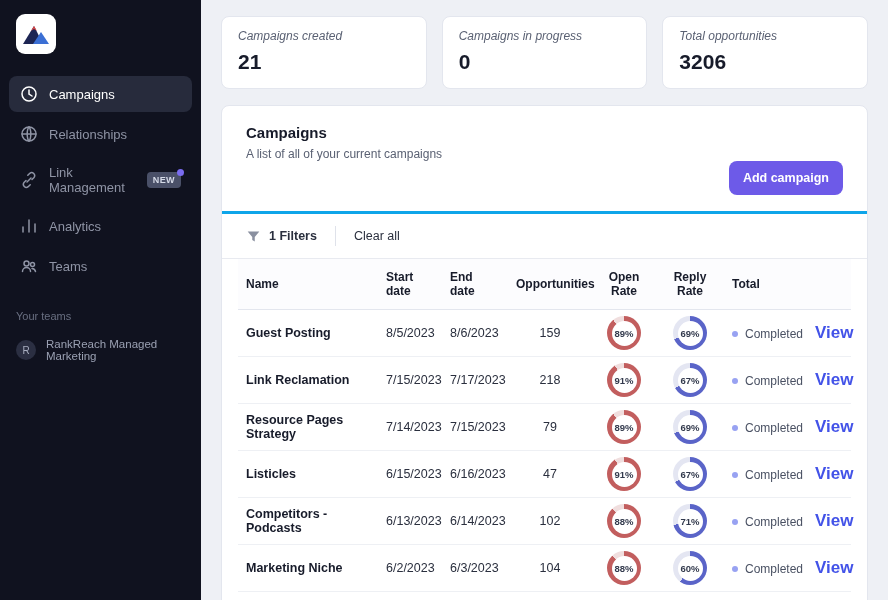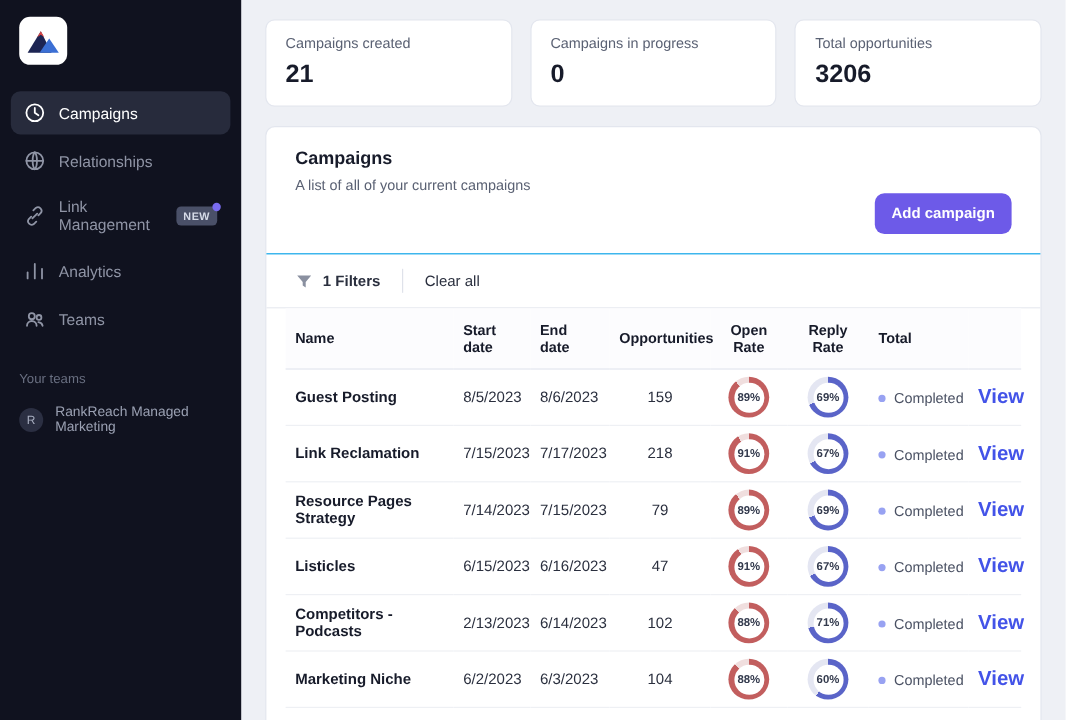--- a/index.html
+++ b/index.html
@@ -53,42 +53,42 @@
   }
   .team-label { font-size: 11.5px; color: #9aa0b2; }
 
   
   .main { flex: 1; padding: 16px 20px; }
   .stats-row { display: flex; gap: 15px; margin-bottom: 16px; }
   .stat-card {
     flex: 1; background: #fff; border: 1px solid #e3e6ee; border-radius: 8px;
     padding: 12px 16px 14px;
   }
-  .stat-label { font-size: 12px; color: #5a6173; margin-bottom: 7px; }
+  .stat-label { font-size: 12px; color: #5a6173; margin-bottom: 7px; font-style: italic; }
   .stat-value { font-size: 21px; font-weight: bold; color: #171b2a; }
 
   .campaigns-card {
     background: #fff; border: 1px solid #e3e6ee; border-radius: 8px;
     padding-top: 18px;
   }
   .card-header {
     display: flex; justify-content: space-between; align-items: flex-start;
     padding: 0 24px;
   }
   .card-title { font-size: 15px; font-weight: bold; color: #171b2a; }
   .card-subtitle { font-size: 12px; color: #5a6173; margin-top: 6px; }
   .add-btn {
     background: #6d5ae8; color: #fff; border: none; border-radius: 8px;
     font-family: inherit; font-size: 12.5px; font-weight: bold;
     padding: 10px 14px; cursor: pointer; margin-top: 37px;
   }
 
   .filter-bar {
     margin-top: 16px;
-    border-top: 1px solid #0ea5e9; border-bottom: 1px solid #e8eaf0;
+    border-top: 3px solid #0ea5e9; border-bottom: 1px solid #e8eaf0;
     padding: 12px 24px; display: flex; align-items: center; gap: 18px;
   }
   .filter-chip { display: flex; align-items: center; gap: 8px; cursor: pointer; }
   .filter-chip span { font-size: 12.5px; color: #2a2f3e; font-weight: bold; }
   .v-divider { width: 1px; height: 20px; background: #dfe2ea; }
   .clear-all { font-size: 12.5px; color: #2a2f3e; cursor: pointer; }
 
   table { border-collapse: collapse; table-layout: fixed; margin: 0 16px; width: 613px; }
   thead th {
     font-size: 12px; font-weight: bold; color: #171b2a; text-align: left;
@@ -356,21 +356,21 @@
           <td>
             <span class="status-wrap">
                 <span class="status-dot"></span>
                 <span class="status-text">Completed</span>
               </span>
           </td>
           <td class="right"><a class="view-link">View</a></td>
         </tr>
         <tr>
           <td class="name-cell">Competitors - Podcasts</td>
-          <td>2/13/2023</td>
+          <td>6/13/2023</td>
           <td>6/14/2023</td>
           <td class="right">102</td>
           <td class="center">
             <span class="ring" style="background: conic-gradient(rgb(194, 94, 94) 316.8deg, rgb(240, 222, 222) 0deg);">
               <span class="ring-inner">88%</span>
             </span>
           </td>
           <td class="center">
             <span class="ring" style="background: conic-gradient(rgb(90, 100, 200) 255.6deg, rgb(228, 230, 242) 0deg);">
               <span class="ring-inner">71%</span>

